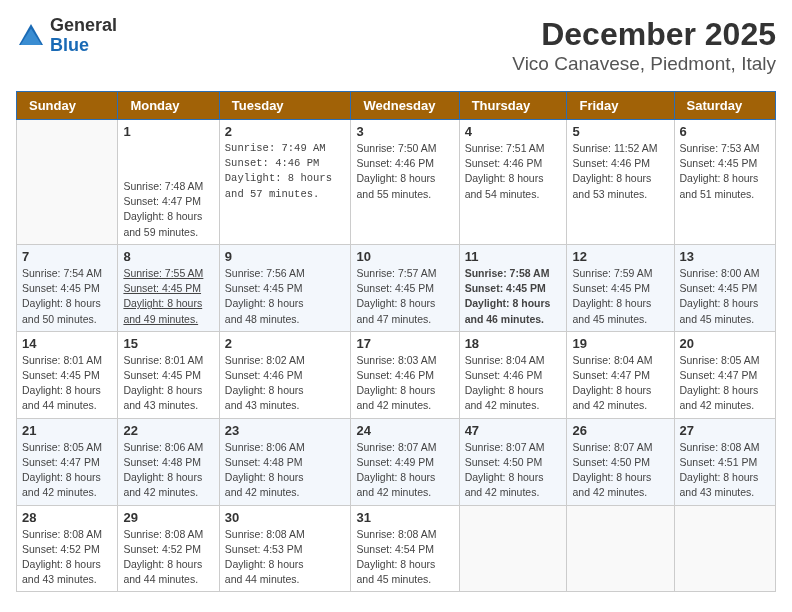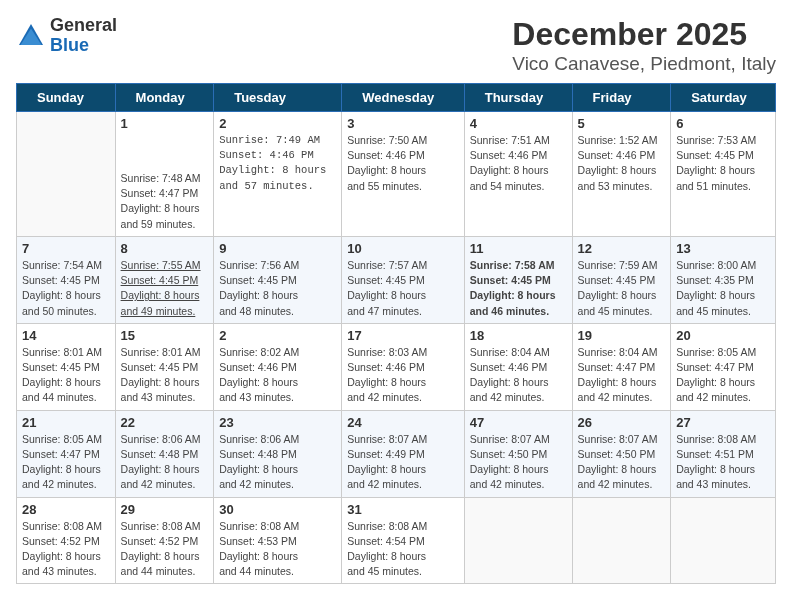--- a/index.html
+++ b/index.html
@@ -7,59 +7,60 @@
       font-family: Arial, sans-serif;
       background: #fff;
       width: 792px;
       min-height: 612px;
       padding: 16px;
     }
     .header-area {
       display: flex;
       justify-content: space-between;
       align-items: flex-start;
-      margin-bottom: 8px;
+      margin-bottom: 16px;
       gap: 24px;
     }
     .logo {
       display: flex;
       align-items: center;
       gap: 4px;
     }
     .logo-text {
       font-size: 18px;
       font-weight: bold;
       line-height: 1.1;
     }
     .logo-text .general { color: #333; }
     .logo-text .blue { color: #1a6ab5; }
     .logo-icon {
       width: 30px;
       height: 30px;
     }
     .title-area {
+      text-align: right;
     }
     .month-year {
       font-size: 32px;
       font-weight: bold;
       color: #333;
     }
     .location {
       font-size: 19px;
       color: #555;
     }
     table {
       width: 100%;
       border-collapse: collapse;
       font-size: 11px;
     }
     thead tr th {
-      background-color: #0c4a6e;
+      background-color: #a16207;
       color: #fff;
-      padding: 6px 20px;
+      padding: 6px 12px;
       text-align: left;
       font-size: 13px;
       font-weight: bold;
       border: 1px solid #2a6db5;
     }
     tbody tr td {
       border: 1px solid #ccc;
       padding: 4px 5px;
       vertical-align: top;
       min-height: 80px;
@@ -145,21 +146,21 @@
         </td>
         <td>
           <span class="day-num">4</span>
           <div class="cell-text" style="white-space: pre-line;">Sunrise: 7:51 AM
 Sunset: 4:46 PM
 Daylight: 8 hours
 and 54 minutes.</div>
         </td>
         <td>
           <span class="day-num">5</span>
-          <div class="cell-text" style="white-space: pre-line;">Sunrise: 1:52 AM
+          <div class="cell-text" style="white-space: pre-line;">Sunrise: 11:52 AM
 Sunset: 4:46 PM
 Daylight: 8 hours
 and 53 minutes.</div>
         </td>
         <td>
           <span class="day-num">6</span>
           <div class="cell-text" style="white-space: pre-line;">Sunrise: 7:53 AM
 Sunset: 4:45 PM
 Daylight: 8 hours
 and 51 minutes.</div>
@@ -204,21 +205,21 @@
         <td>
           <span class="day-num">12</span>
           <div class="cell-text" style="white-space: pre-line;">Sunrise: 7:59 AM
 Sunset: 4:45 PM
 Daylight: 8 hours
 and 45 minutes.</div>
         </td>
         <td>
           <span class="day-num">13</span>
           <div class="cell-text" style="white-space: pre-line;">Sunrise: 8:00 AM
-Sunset: 4:35 PM
+Sunset: 4:45 PM
 Daylight: 8 hours
 and 45 minutes.</div>
         </td>
       </tr>
       <tr>
         <td>
           <span class="day-num">14</span>
           <div class="cell-text" style="white-space: pre-line;">Sunrise: 8:01 AM
 Sunset: 4:45 PM
 Daylight: 8 hours

